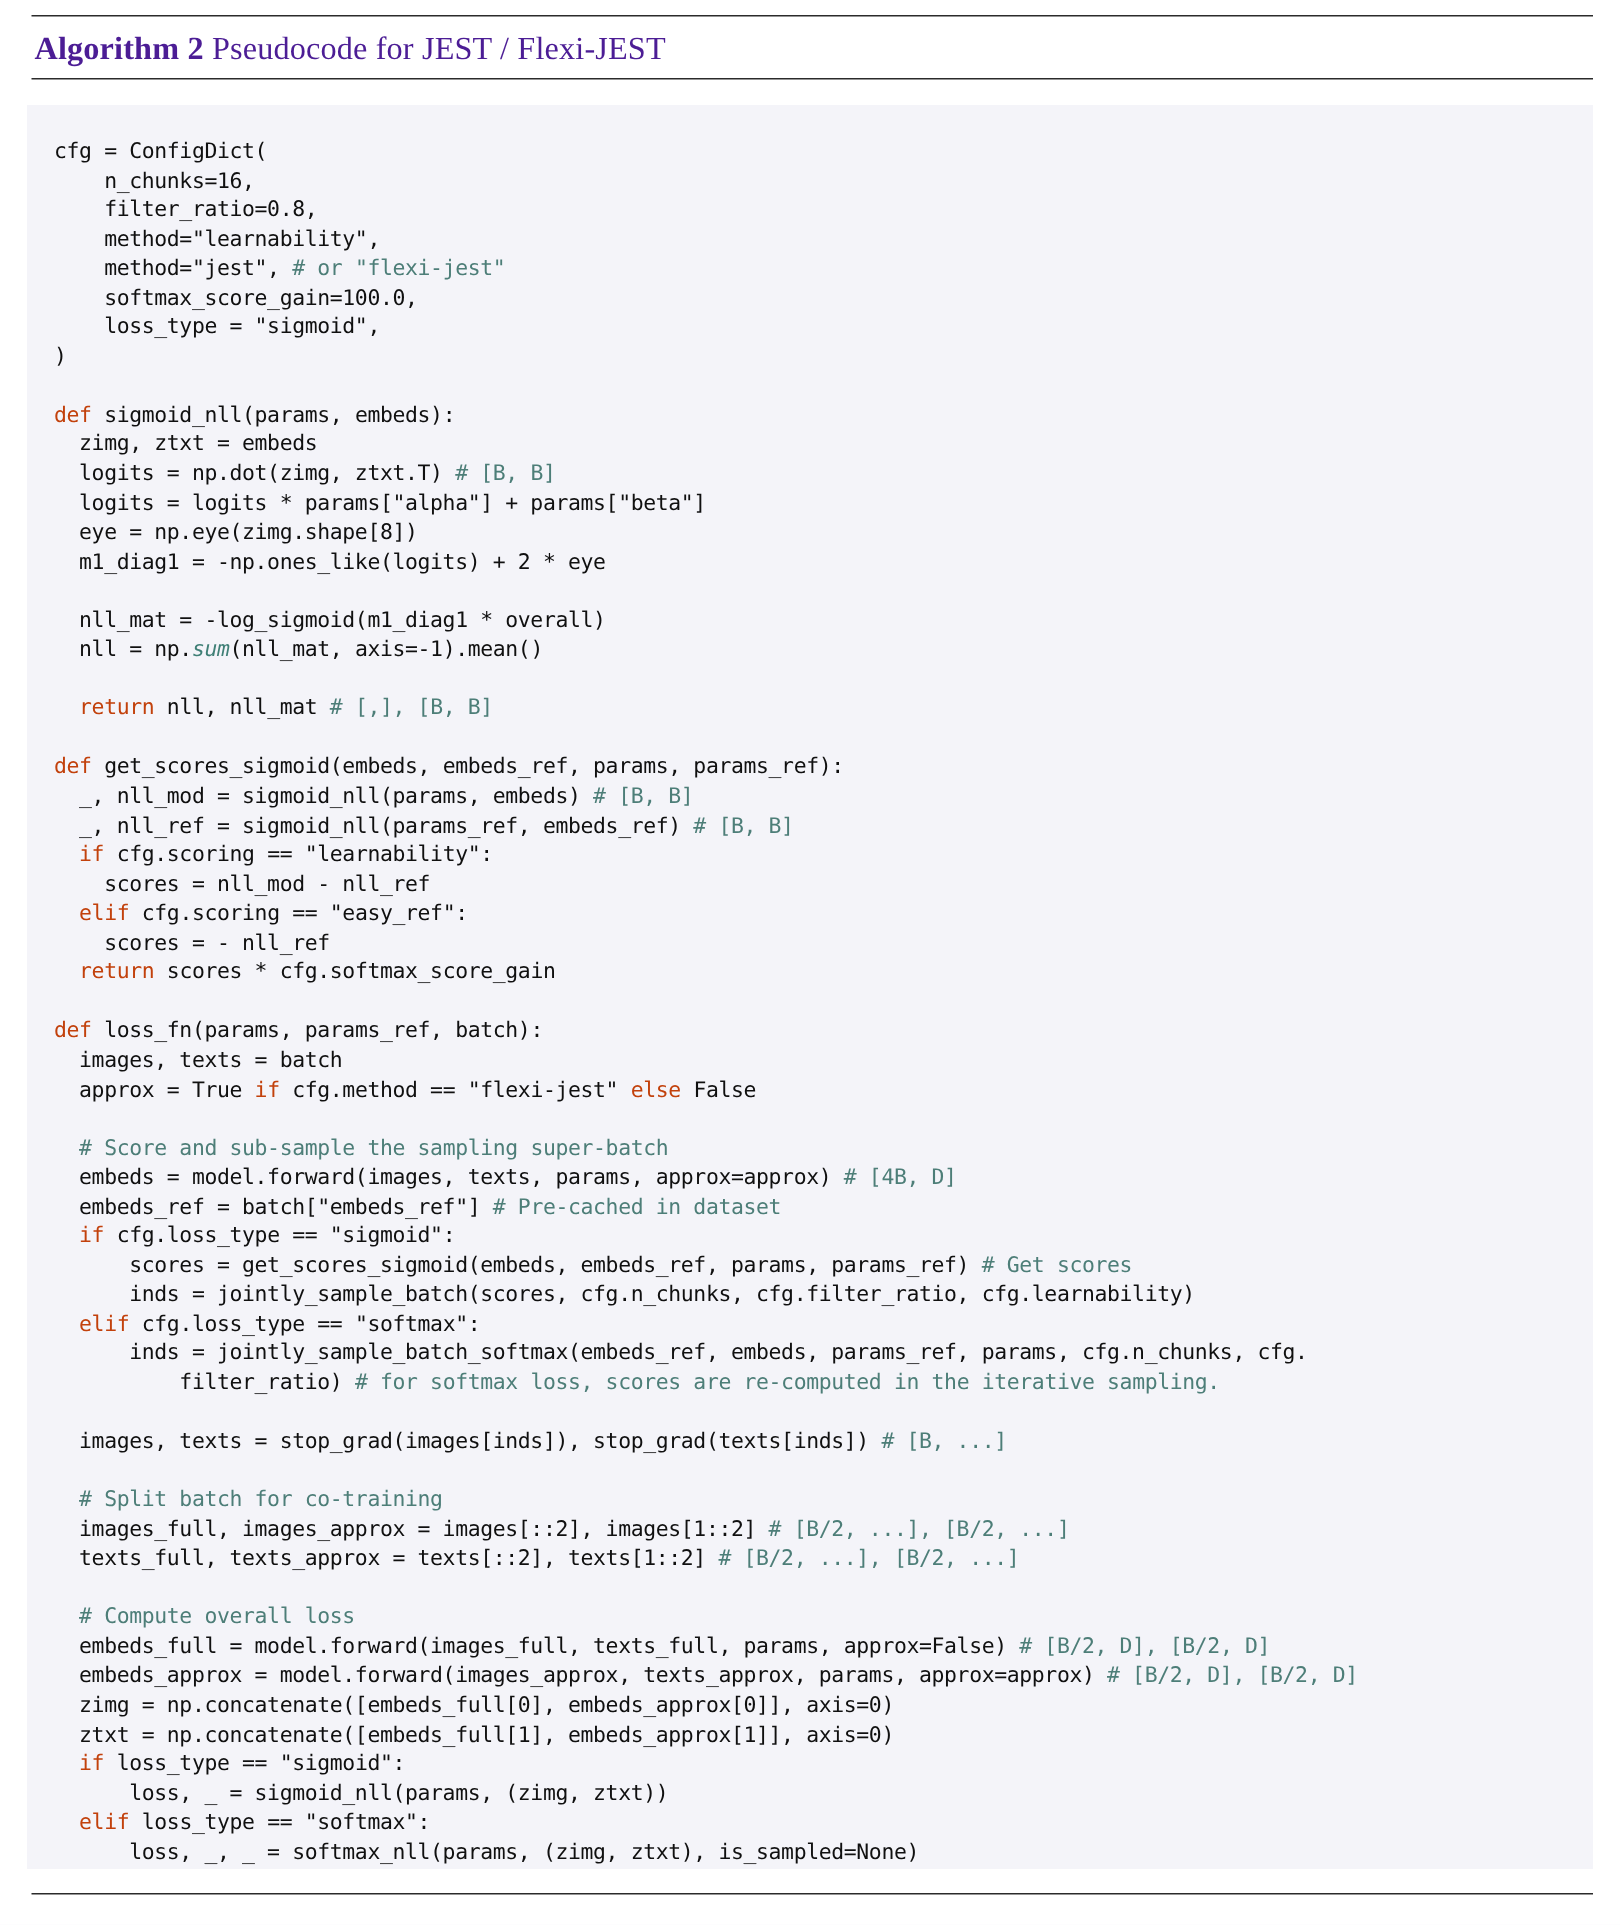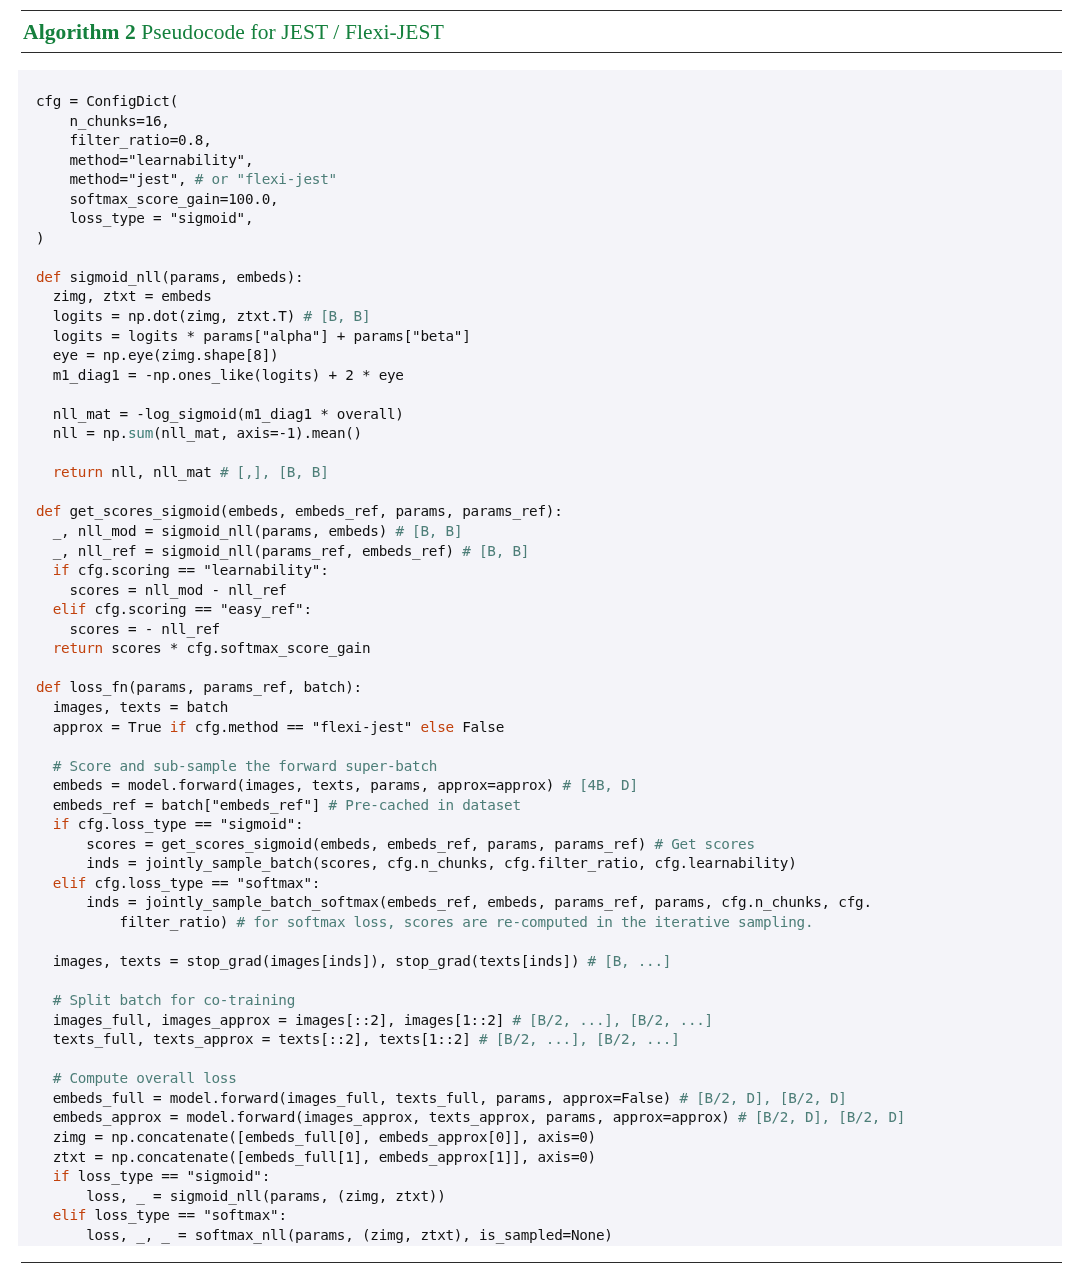--- a/index.html
+++ b/index.html
@@ -39,21 +39,21 @@
     top: 1262px;
     width: 1041px;
     height: 0;
     border-top: 1.7px solid #2b2b2b;
   }
 
   
   .caption {
     font-size: 21.5px;
     line-height: 34px;
-    color: #15803d;
+    color: #4c1d95;
     padding: 4px 0 3px 2px;
     white-space: nowrap;
     letter-spacing: 0.1px;
   }
   .caption .alg-label {
     font-weight: bold;
   }
   .caption .alg-title {
     font-weight: normal;
   }
@@ -76,21 +76,21 @@
     font-family: "DejaVu Sans Mono", "Liberation Mono", monospace;
     font-size: 14.3px;
     line-height: 19.55px;
     color: #101010;
     white-space: pre;
     letter-spacing: -0.25px;
     tab-size: 4;
   }
   pre.code .cm { color: #4d7e78; }  
   pre.code .kw { color: #c2410c; }  
-  pre.code .bi { color: #3f7f76; }  
+  pre.code .bi { color: #3f7f76; font-style: italic; }  
   pre.code .pl { color: #101010; }  
 </style>
 </head>
 <body>
 
 <div class="algorithm-float">
   <div class="rule-top"></div>
   <div class="caption">
     <span class="alg-label">Algorithm 2</span><span class="alg-title"> </span><span class="alg-title">Pseudocode for JEST / Flexi-JEST</span>
   </div>
@@ -126,21 +126,21 @@
 <span class="pl">  </span><span class="kw">if</span><span class="pl"> cfg.scoring == "learnability":</span>
 <span class="pl">    scores = nll_mod - nll_ref</span>
 <span class="pl">  </span><span class="kw">elif</span><span class="pl"> cfg.scoring == "easy_ref":</span>
 <span class="pl">    scores = - nll_ref</span>
 <span class="pl">  </span><span class="kw">return</span><span class="pl"> scores * cfg.softmax_score_gain</span>
 
 <span class="kw">def</span><span class="pl"> loss_fn(params, params_ref, batch):</span>
 <span class="pl">  images, texts = batch</span>
 <span class="pl">  approx = True </span><span class="kw">if</span><span class="pl"> cfg.method == "flexi-jest" </span><span class="kw">else</span><span class="pl"> False</span>
 
-<span class="pl">  </span><span class="cm"># Score and sub-sample the forward super-batch</span>
+<span class="pl">  </span><span class="cm"># Score and sub-sample the sampling super-batch</span>
 <span class="pl">  embeds = model.forward(images, texts, params, approx=approx) </span><span class="cm"># [4B, D]</span>
 <span class="pl">  embeds_ref = batch["embeds_ref"] </span><span class="cm"># Pre-cached in dataset</span>
 <span class="pl">  </span><span class="kw">if</span><span class="pl"> cfg.loss_type == "sigmoid":</span>
 <span class="pl">      scores = get_scores_sigmoid(embeds, embeds_ref, params, params_ref) </span><span class="cm"># Get scores</span>
 <span class="pl">      inds = jointly_sample_batch(scores, cfg.n_chunks, cfg.filter_ratio, cfg.learnability)</span>
 <span class="pl">  </span><span class="kw">elif</span><span class="pl"> cfg.loss_type == "softmax":</span>
 <span class="pl">      inds = jointly_sample_batch_softmax(embeds_ref, embeds, params_ref, params, cfg.n_chunks, cfg.</span>
 <span class="pl">          filter_ratio) </span><span class="cm"># for softmax loss, scores are re-computed in the iterative sampling.</span>
 
 <span class="pl">  images, texts = stop_grad(images[inds]), stop_grad(texts[inds]) </span><span class="cm"># [B, ...]</span>

